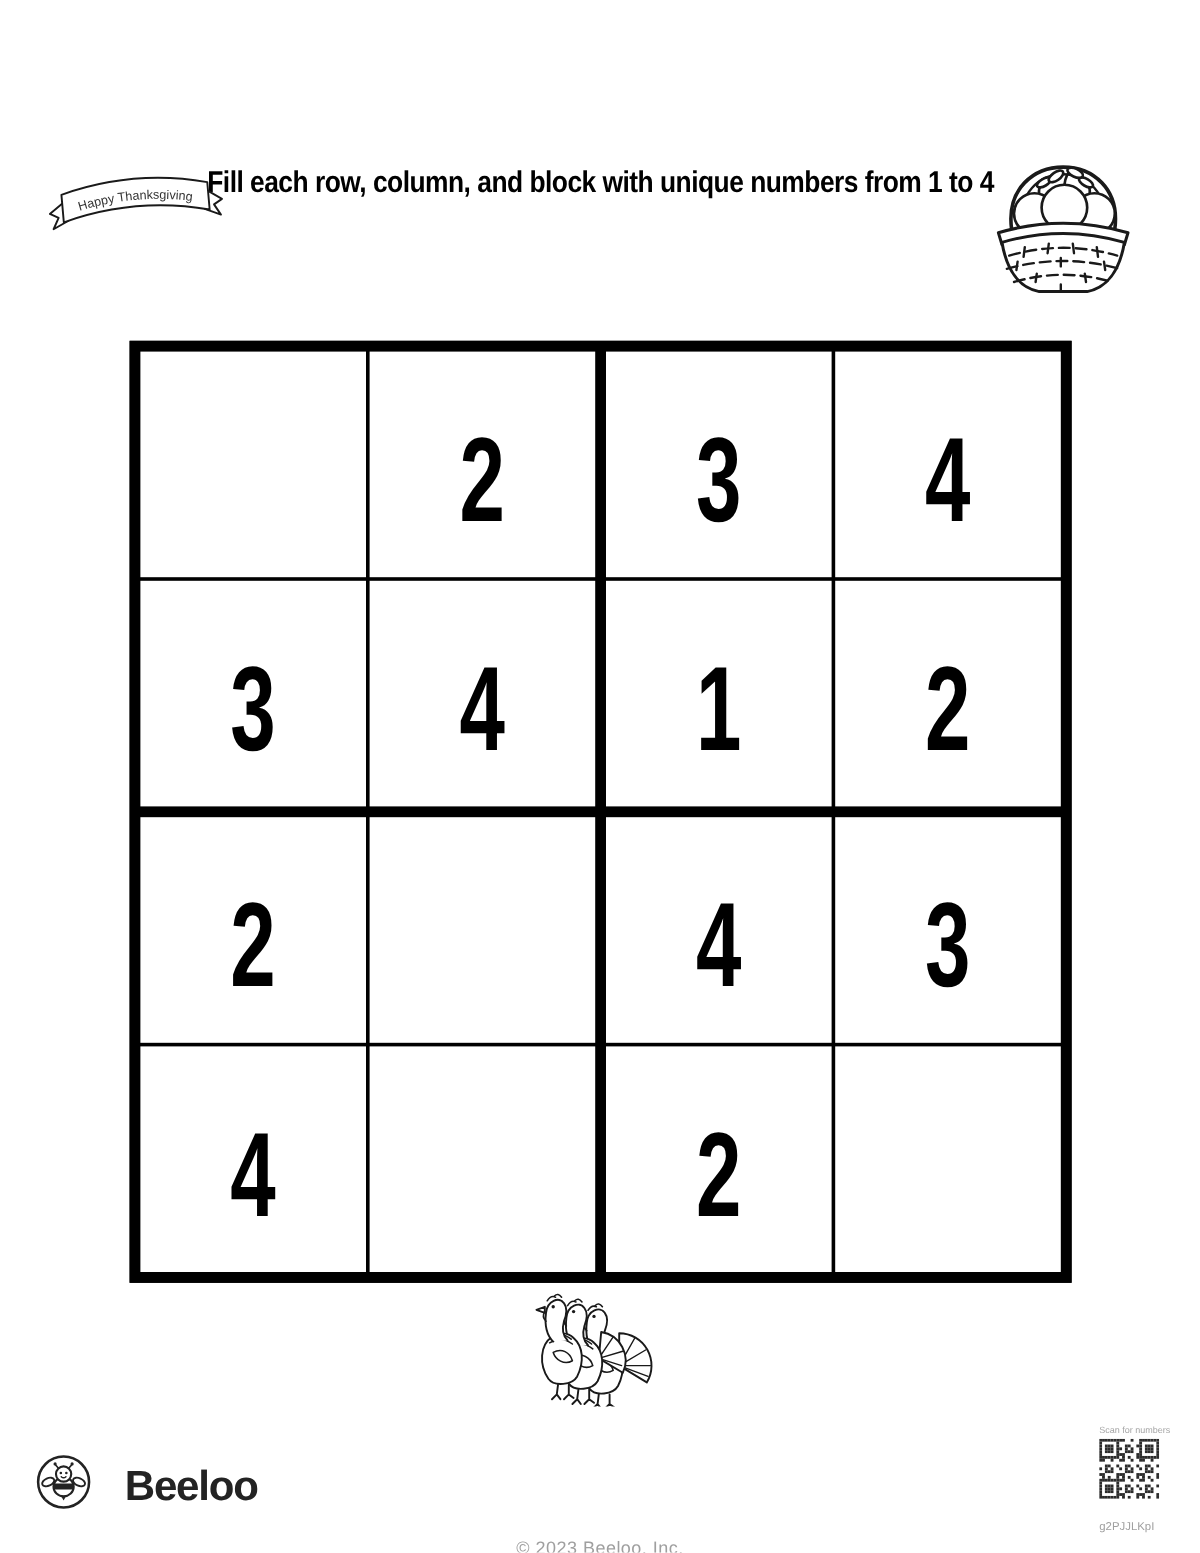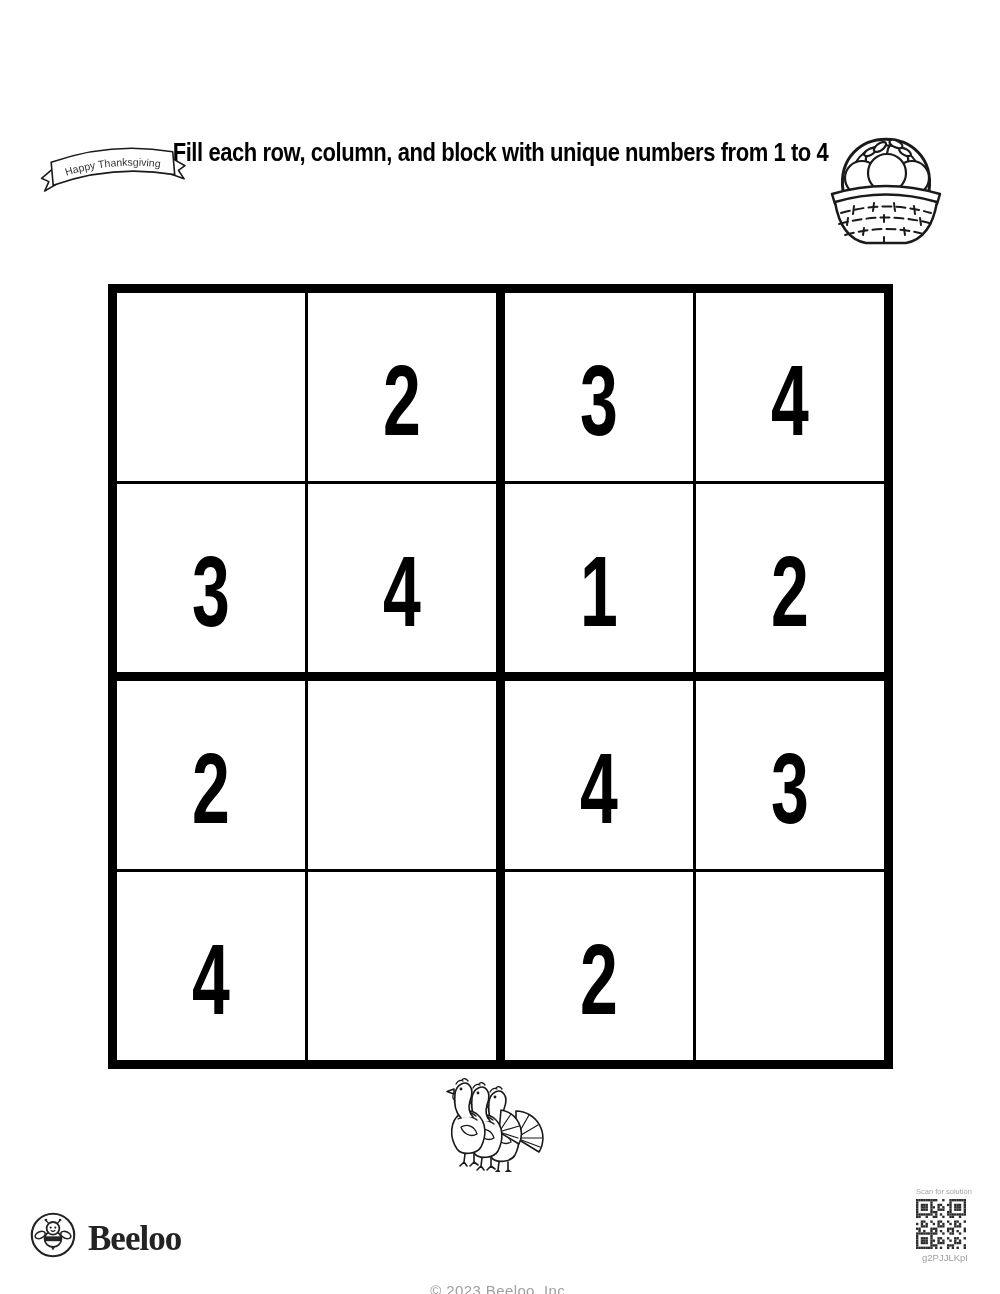--- a/index.html
+++ b/index.html
@@ -52,34 +52,33 @@
     line-height:100px;
     transform:scaleX(0.68);
     position:relative; top:13px;
   }
   .cc1{grid-column:1}.cc2{grid-column:3}.cc3{grid-column:5}.cc4{grid-column:7}
   .rr1{grid-row:1}.rr2{grid-row:3}.rr3{grid-row:5}.rr4{grid-row:7}
 
   
   .logo-wrap { position:absolute; left:30px; top:1212px; width:46px; height:46px; }
   .brand {
-    position:absolute; left:88px; top:1219px;
+    position:absolute; left:104px; top:1219px;
     font-size:35px; font-weight:700; color:#232323;
     letter-spacing:-1px;
-    font-family:Liberation Serif, serif;
   }
   .copyright {
     position:absolute; left:0; right:0; top:1282px;
     text-align:center;
     font-size:15px; color:#9f9f9f; letter-spacing:0.4px;
   }
   .qr-block { position:absolute; left:916px; top:1187px; width:52px; text-align:left; }
   .qr-label { font-size:7.5px; color:#a6a6a6; margin-bottom:3px; white-space:nowrap; }
   .qr-svg { display:block; }
-  .qr-id { font-size:9.5px; color:#a0a0a0; margin-top:3px; text-align:right; }
+  .qr-id { font-size:9.5px; color:#a0a0a0; margin-top:18px; text-align:left; }
 
   svg { display:block; }
 </style>
 </head>
 <body>
 
 <div class="page">
 
   <div class="subtitle">
     <span>Fill each row, column, and block with unique numbers from 1 to 4</span>
@@ -244,21 +243,21 @@
       <circle cx="23.4" cy="17.6" r="1.2" fill="#232323" stroke="none"></circle>
       <circle cx="28.6" cy="17.6" r="1.2" fill="#232323" stroke="none"></circle>
       <path d="M23.8,21 q2.2,2 4.4,0" stroke-width="1.4"></path>
     </svg>
   </div>
   <div class="brand">Beeloo</div>
 
   <div class="copyright">© 2023 Beeloo, Inc.</div>
 
   <div class="qr-block">
-    <div class="qr-label">Scan for solution</div>
+    <div class="qr-label">Scan for numbers</div>
     <svg id="qr-svg" class="qr-svg" viewBox="0 0 50.4 50.4" width="50" height="50" fill="#2b2b2b">
         <rect x="0" y="0" width="2.4" height="2.4"></rect>
         <rect x="2.4" y="0" width="2.4" height="2.4"></rect>
         <rect x="4.8" y="0" width="2.4" height="2.4"></rect>
         <rect x="7.199999999999999" y="0" width="2.4" height="2.4"></rect>
         <rect x="9.6" y="0" width="2.4" height="2.4"></rect>
         <rect x="12" y="0" width="2.4" height="2.4"></rect>
         <rect x="14.399999999999999" y="0" width="2.4" height="2.4"></rect>
         <rect x="16.8" y="0" width="2.4" height="2.4"></rect>
         <rect x="19.2" y="0" width="2.4" height="2.4"></rect>

